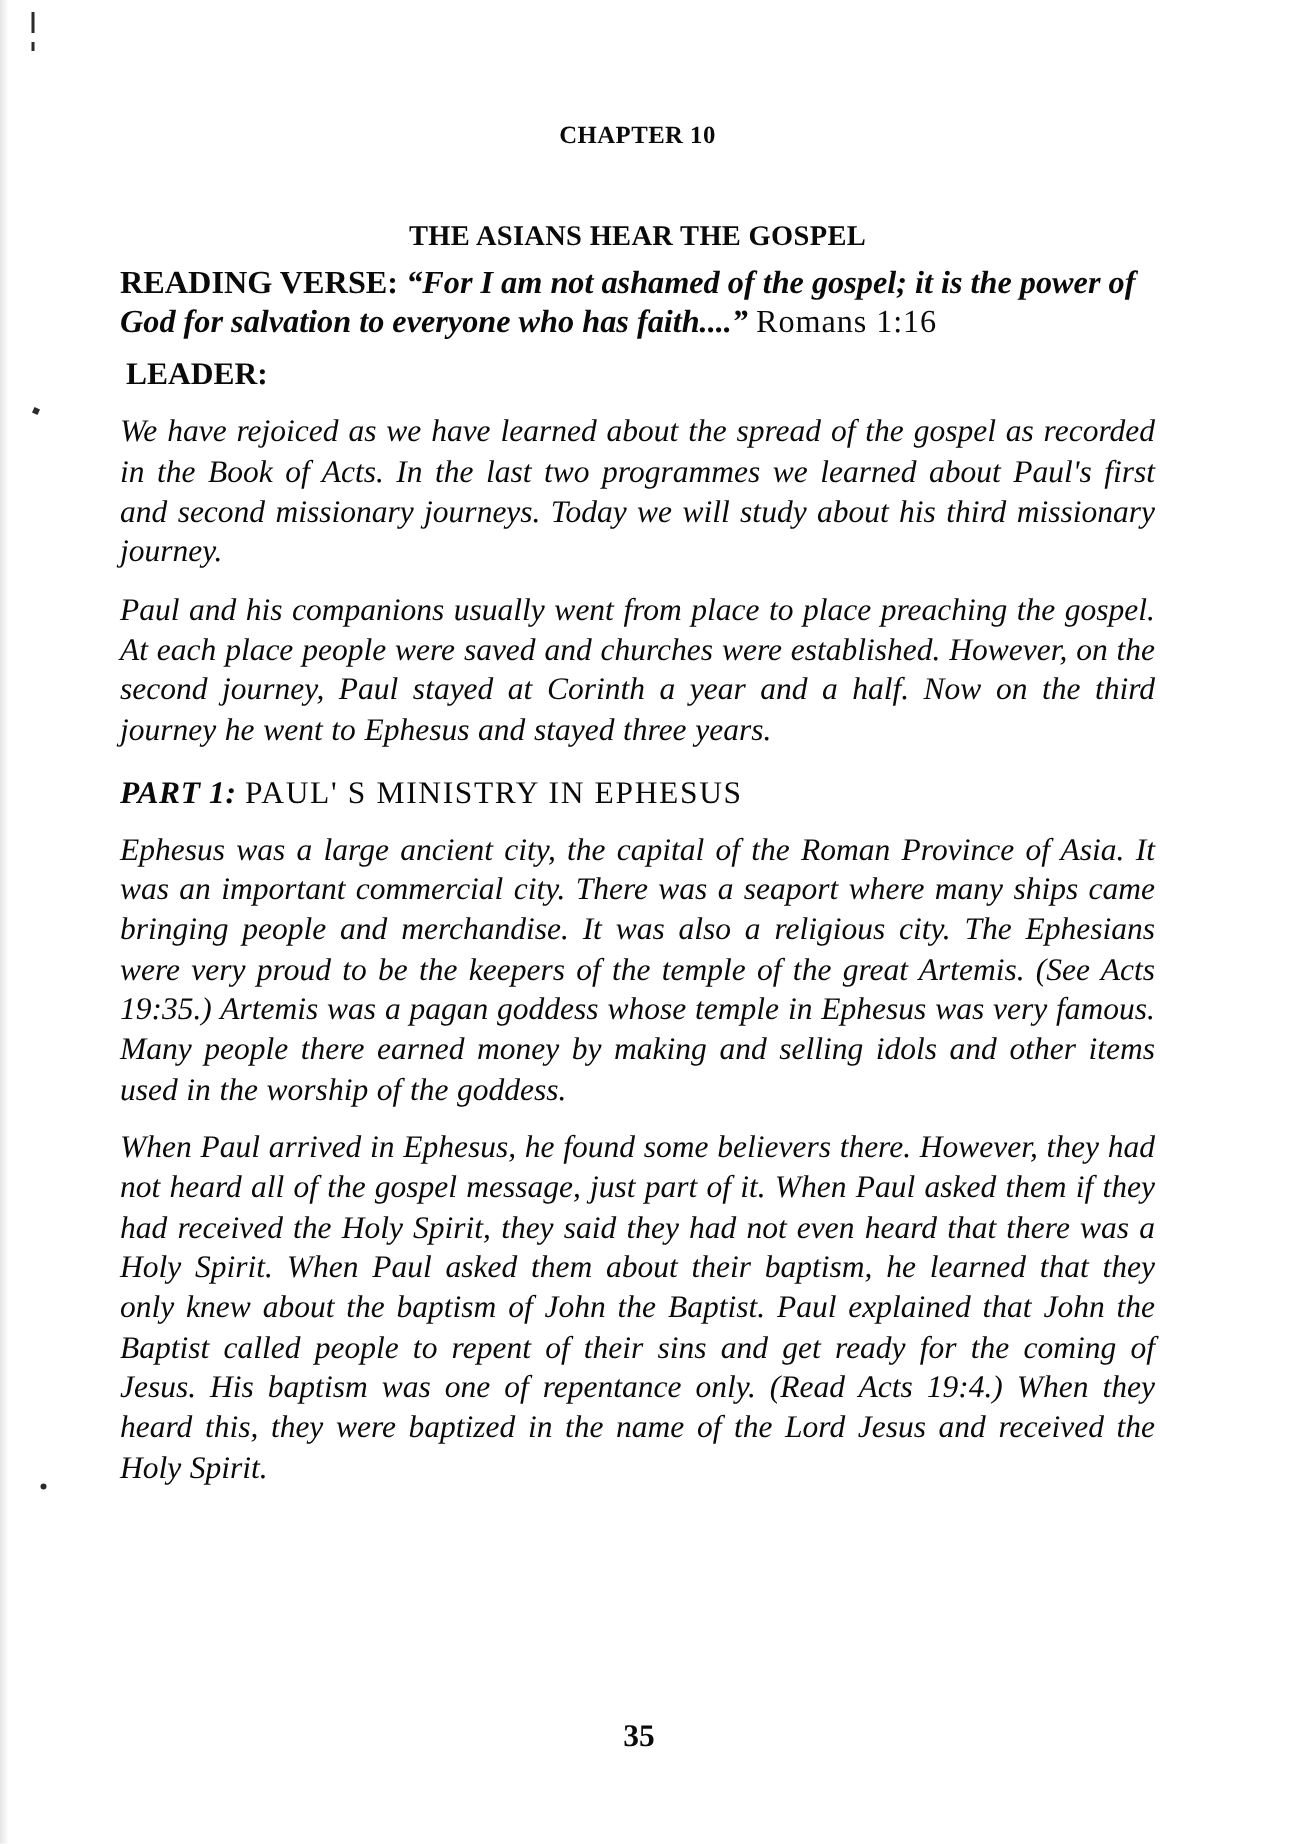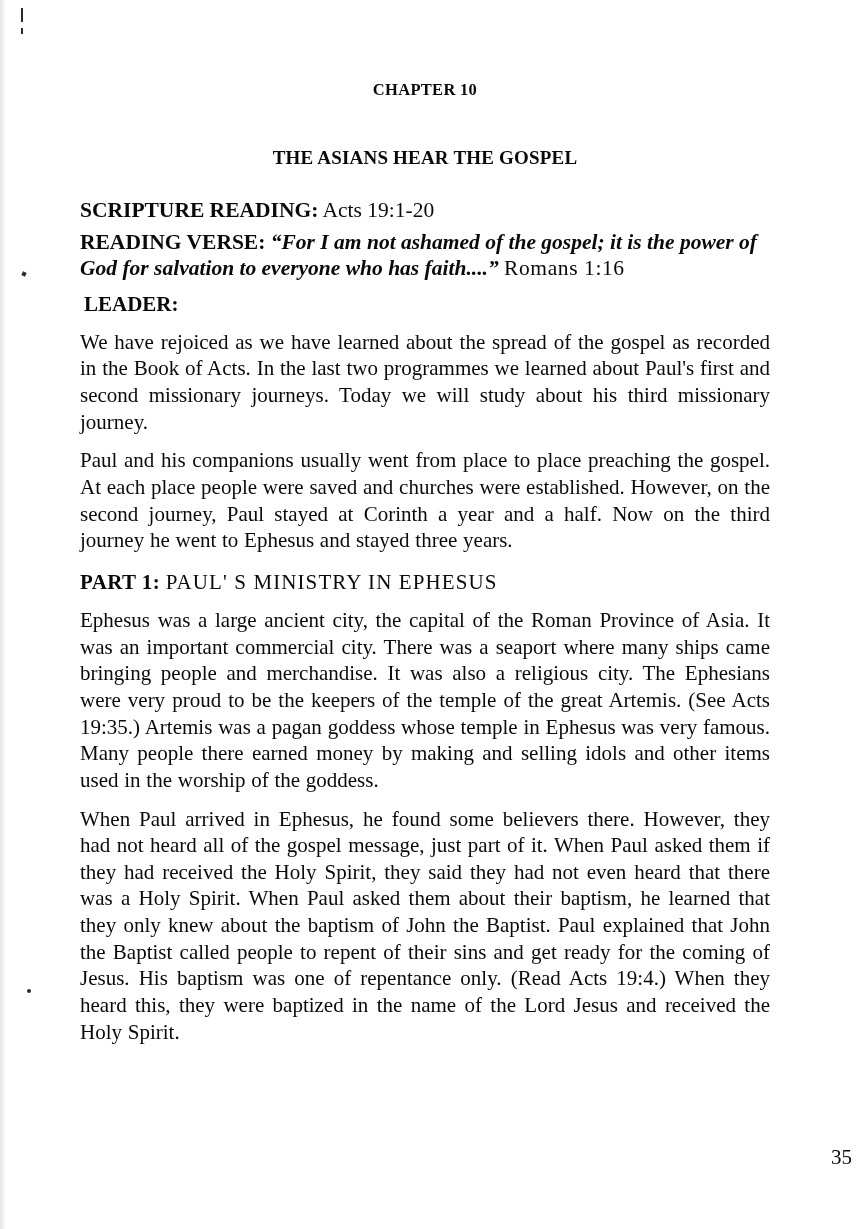--- a/index.html
+++ b/index.html
@@ -66,41 +66,44 @@
     font-weight: bold;
     margin-top: 10px;
     padding-left: 4px;
   }
   p.body-par {
     font-size: 21px;
     line-height: 1.27;
     text-align: justify;
     margin: 12px 0 0 0;
     word-spacing: 0.5px;
+    font-style: italic;
   }
   p.body-par.tight {
   }
   .part-head {
     font-size: 21px;
     margin-top: 16px;
     letter-spacing: 0.4px;
   }
   .part-head .pnum {
     font-weight: bold;
+    font-style: italic;
   }
   .part-head .ptitle {
     letter-spacing: 1.1px;
   }
   .page-number {
     position: absolute;
     left: 0;
     right: 16px;
     top: 1145px;
-    text-align: right;
+    text-align: center;
     font-size: 21px;
+    font-weight: bold;
   }
   
   .mark {
     position: absolute;
     background: #2b2b2b;
   }
   .mark-a { left: 21px; top: 8px; width: 2px; height: 14px; }
   .mark-b { left: 21px; top: 28px; width: 2px; height: 6px; }
   .mark-c { left: 22px; top: 272px; width: 4px; height: 4px; transform: rotate(25deg); }
   .mark-d { left: 27px; top: 989px; width: 4px; height: 4px; border-radius: 50%; }
@@ -121,24 +124,20 @@
   <div class="mark mark-b"></div>
   <div class="mark mark-c"></div>
   <div class="mark mark-d"></div>
 
   <div class="content">
 
     <div class="chapter-label">CHAPTER 10</div>
 
     <div class="doc-title">THE ASIANS HEAR THE GOSPEL</div>
 
-    <div class="meta-line">
-      <span class="lbl">SCRIPTURE READING:</span>
-      <span>Acts 19:1-20</span>
-    </div>
 
     <div class="meta-line second">
       <span class="lbl">READING VERSE:</span>
       <span class="verse">“For I am not ashamed of the gospel; it is the power of God for salvation to everyone who has faith....”</span>
       <span class="ref">Romans 1:16</span>
     </div>
 
     <div class="leader">LEADER:</div>
 
     <p class="body-par">We have rejoiced as we have learned about the spread of the gospel as recorded in the Book of Acts. In the last two programmes we learned about Paul's first and second missionary journeys. Today we will study about his third missionary journey.</p>

